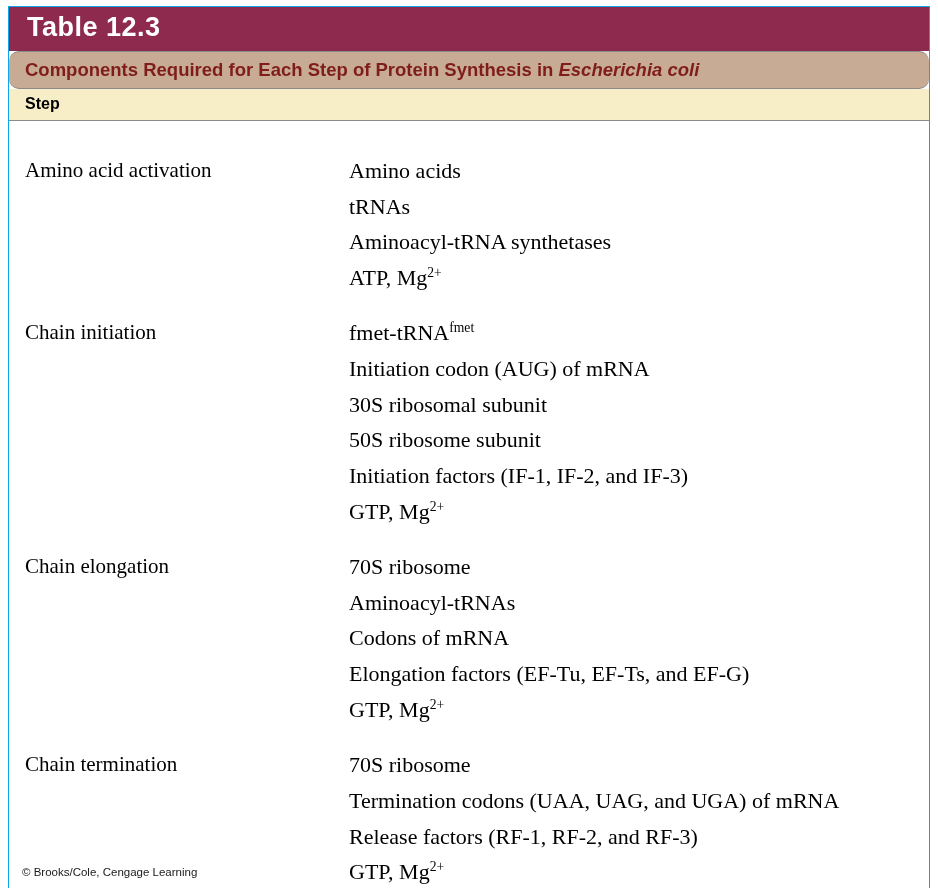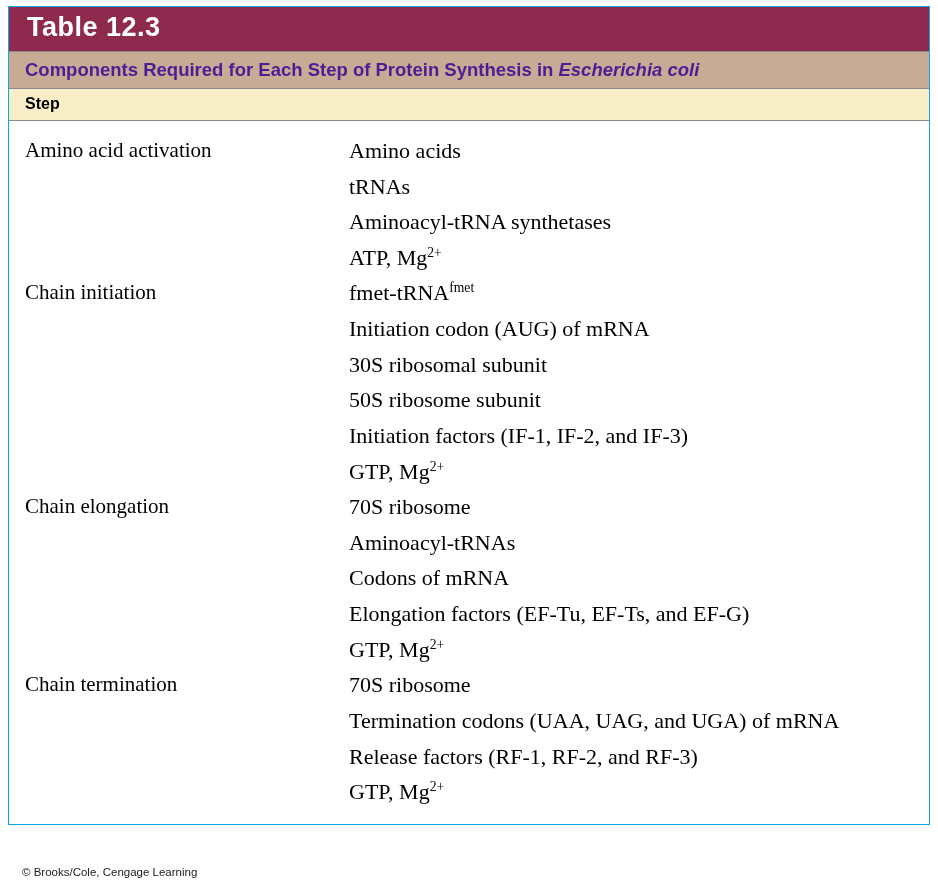--- a/index.html
+++ b/index.html
@@ -27,28 +27,29 @@
     color: #ffffff;
     font-family: "Liberation Sans", sans-serif;
     font-weight: bold;
     font-size: 27px;
     letter-spacing: 0.5px;
     padding: 6px 0 8px 18px;
     line-height: 1.1;
   }
   .table-subtitle-bar {
     background: #c8ab94;
-    color: #4c1d95;
+    color: #7f1d1d;
     font-family: "Liberation Sans", sans-serif;
     font-weight: bold;
     font-size: 18.5px;
     padding: 7px 0 8px 16px;
     border-top: 1px solid #8a8a8a;
     border-bottom: 1px solid #8a8a8a;
     line-height: 1.15;
+    border-radius: 10px;
   }
   .table-subtitle-bar .sp-italic {
     font-style: italic;
   }
   .header-row {
     background: #f7eec8;
     display: flex;
     font-family: "Liberation Sans", sans-serif;
     font-weight: bold;
     font-size: 16px;
@@ -69,20 +70,21 @@
     position: relative;
     left: -60px;
   }
   .body-area {
     padding: 12px 0 14px 0;
     background: #ffffff;
   }
   .row {
     display: flex;
     align-items: flex-start;
+    margin-top: 20px;
   }
   .step-cell {
     width: 340px;
     box-sizing: border-box;
     padding-left: 16px;
     font-size: 21px;
     color: #000;
     line-height: 1.62;
   }
   .comp-cell {

